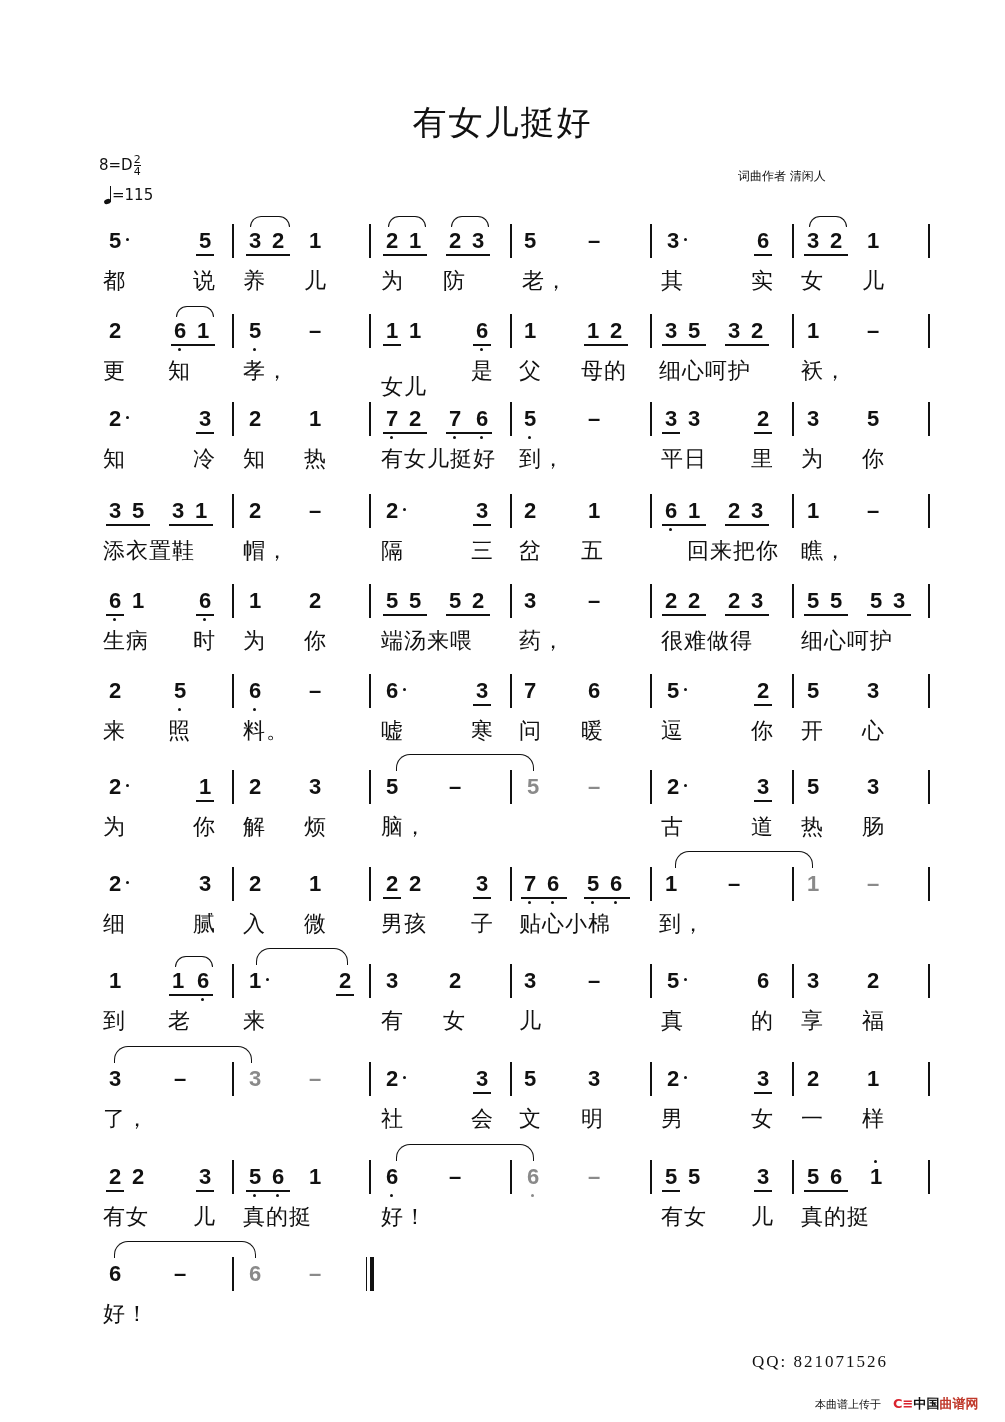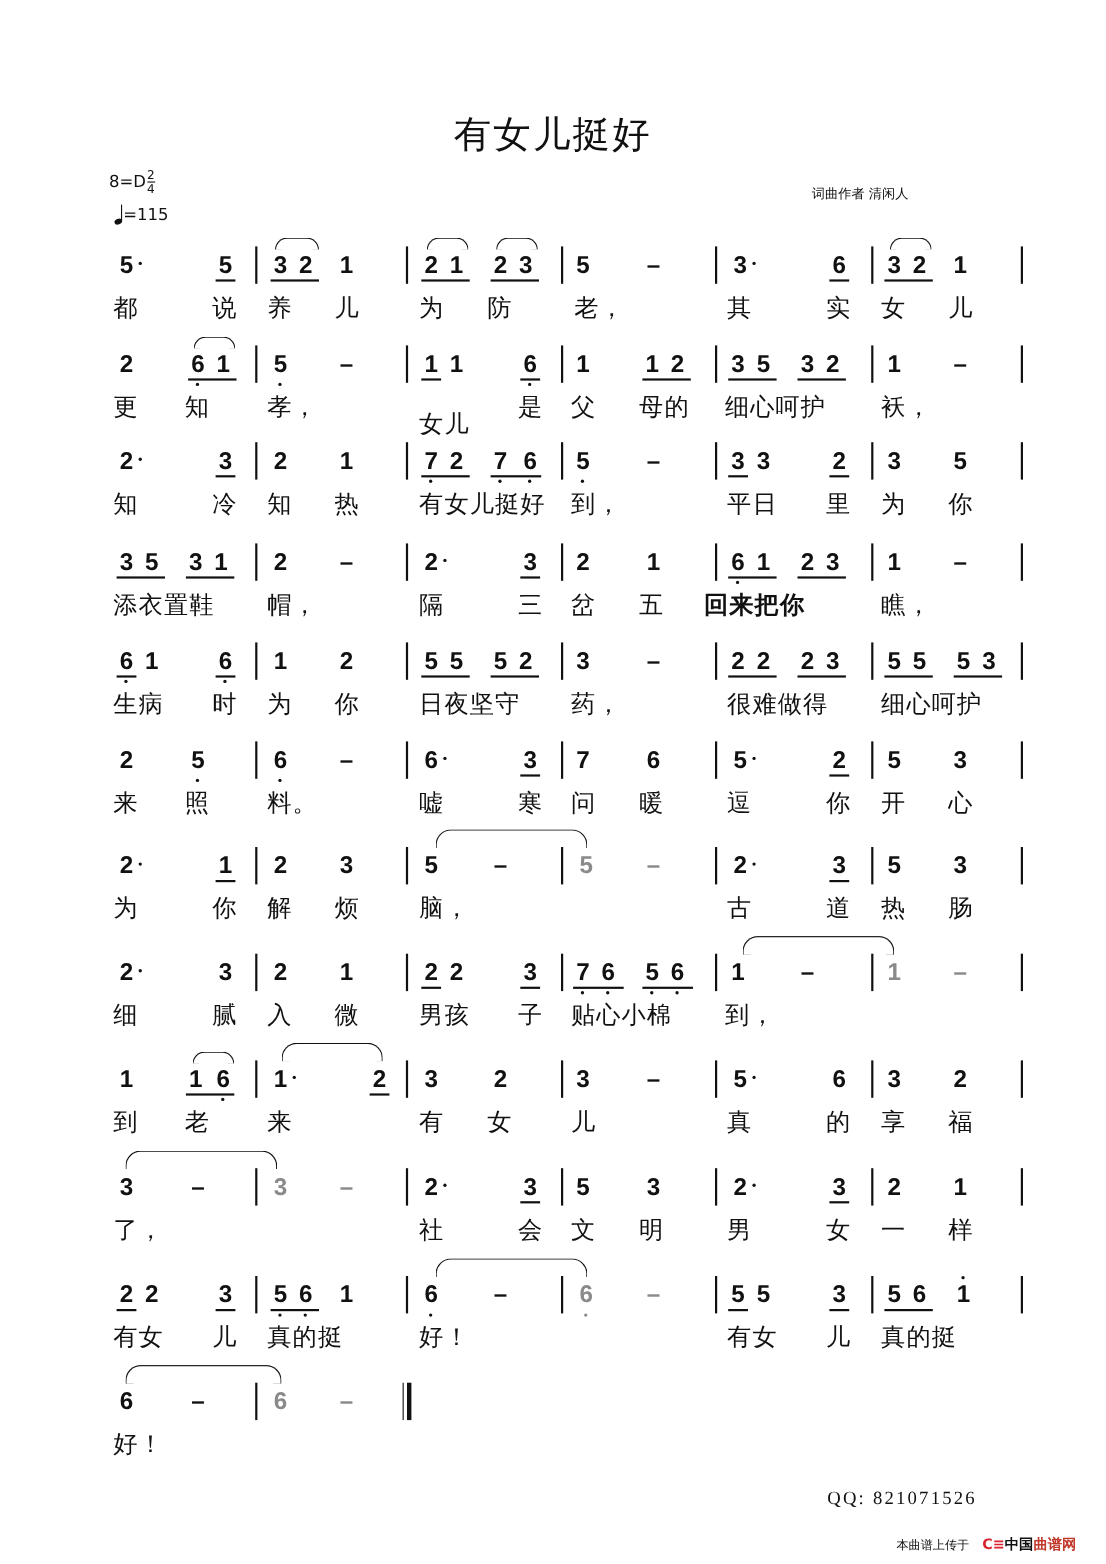--- a/index.html
+++ b/index.html
@@ -195,21 +195,21 @@
       <div class="bar" style="left: 510px; top: 2px;"></div>
       <div class="bar" style="left: 650px; top: 2px;"></div>
       <div class="bar" style="left: 792px; top: 2px;"></div>
       <div class="bar" style="left: 928px; top: 2px;"></div>
       <div class="lyric" style="left: 103px; top: 48px; letter-spacing: 1px;">添衣置鞋</div>
       <div class="lyric" style="left: 243px; top: 48px; letter-spacing: 1px;">帽，</div>
       <div class="lyric" style="left: 381px; top: 48px; letter-spacing: 1px;">隔</div>
       <div class="lyric" style="left: 471px; top: 48px; letter-spacing: 1px;">三</div>
       <div class="lyric" style="left: 519px; top: 48px; letter-spacing: 1px;">岔</div>
       <div class="lyric" style="left: 581px; top: 48px; letter-spacing: 1px;">五</div>
-      <div class="lyric" style="left: 640px; top: 48px; letter-spacing: 1px; font-weight: bold;">回来把你</div>
+      <div class="lyric" style="left: 687px; top: 48px; letter-spacing: 1px;">回来把你</div>
       <div class="lyric" style="left: 801px; top: 48px; letter-spacing: 1px;">瞧，</div>
     </div>
     <div class="row" style="top: 582px;">
       <div class="note" style="left: 107px; top: 8px;"><span>6</span><span class="dot-low" style="top: 28px;"></span></div>
       <div class="note" style="left: 130px; top: 8px;"><span>1</span></div>
       <div class="note" style="left: 197px; top: 8px;"><span>6</span><span class="dot-low" style="top: 28px;"></span></div>
       <div class="note" style="left: 247px; top: 8px;"><span>1</span></div>
       <div class="note" style="left: 307px; top: 8px;"><span>2</span></div>
       <div class="note" style="left: 384px; top: 8px;"><span>5</span></div>
       <div class="note" style="left: 407px; top: 8px;"><span>5</span></div>
@@ -236,21 +236,21 @@
       <div class="bar" style="left: 232px; top: 2px;"></div>
       <div class="bar" style="left: 369px; top: 2px;"></div>
       <div class="bar" style="left: 510px; top: 2px;"></div>
       <div class="bar" style="left: 650px; top: 2px;"></div>
       <div class="bar" style="left: 792px; top: 2px;"></div>
       <div class="bar" style="left: 928px; top: 2px;"></div>
       <div class="lyric" style="left: 103px; top: 48px; letter-spacing: 1px;">生病</div>
       <div class="lyric" style="left: 193px; top: 48px; letter-spacing: 1px;">时</div>
       <div class="lyric" style="left: 243px; top: 48px; letter-spacing: 1px;">为</div>
       <div class="lyric" style="left: 304px; top: 48px; letter-spacing: 1px;">你</div>
-      <div class="lyric" style="left: 381px; top: 48px; letter-spacing: 1px;">日夜坚守</div>
+      <div class="lyric" style="left: 381px; top: 48px; letter-spacing: 1px;">端汤来喂</div>
       <div class="lyric" style="left: 519px; top: 48px; letter-spacing: 1px;">药，</div>
       <div class="lyric" style="left: 661px; top: 48px; letter-spacing: 1px;">很难做得</div>
       <div class="lyric" style="left: 801px; top: 48px; letter-spacing: 1px;">细心呵护</div>
     </div>
     <div class="row" style="top: 672px;">
       <div class="note" style="left: 107px; top: 8px;"><span>2</span></div>
       <div class="note" style="left: 172px; top: 8px;"><span>5</span><span class="dot-low" style="top: 28px;"></span></div>
       <div class="note" style="left: 247px; top: 8px;"><span>6</span><span class="dot-low" style="top: 28px;"></span></div>
       <div class="note" style="left: 307px; top: 8px;"><span>–</span></div>
       <div class="note" style="left: 384px; top: 8px;"><span>6</span><span class="dot-r"></span></div>

